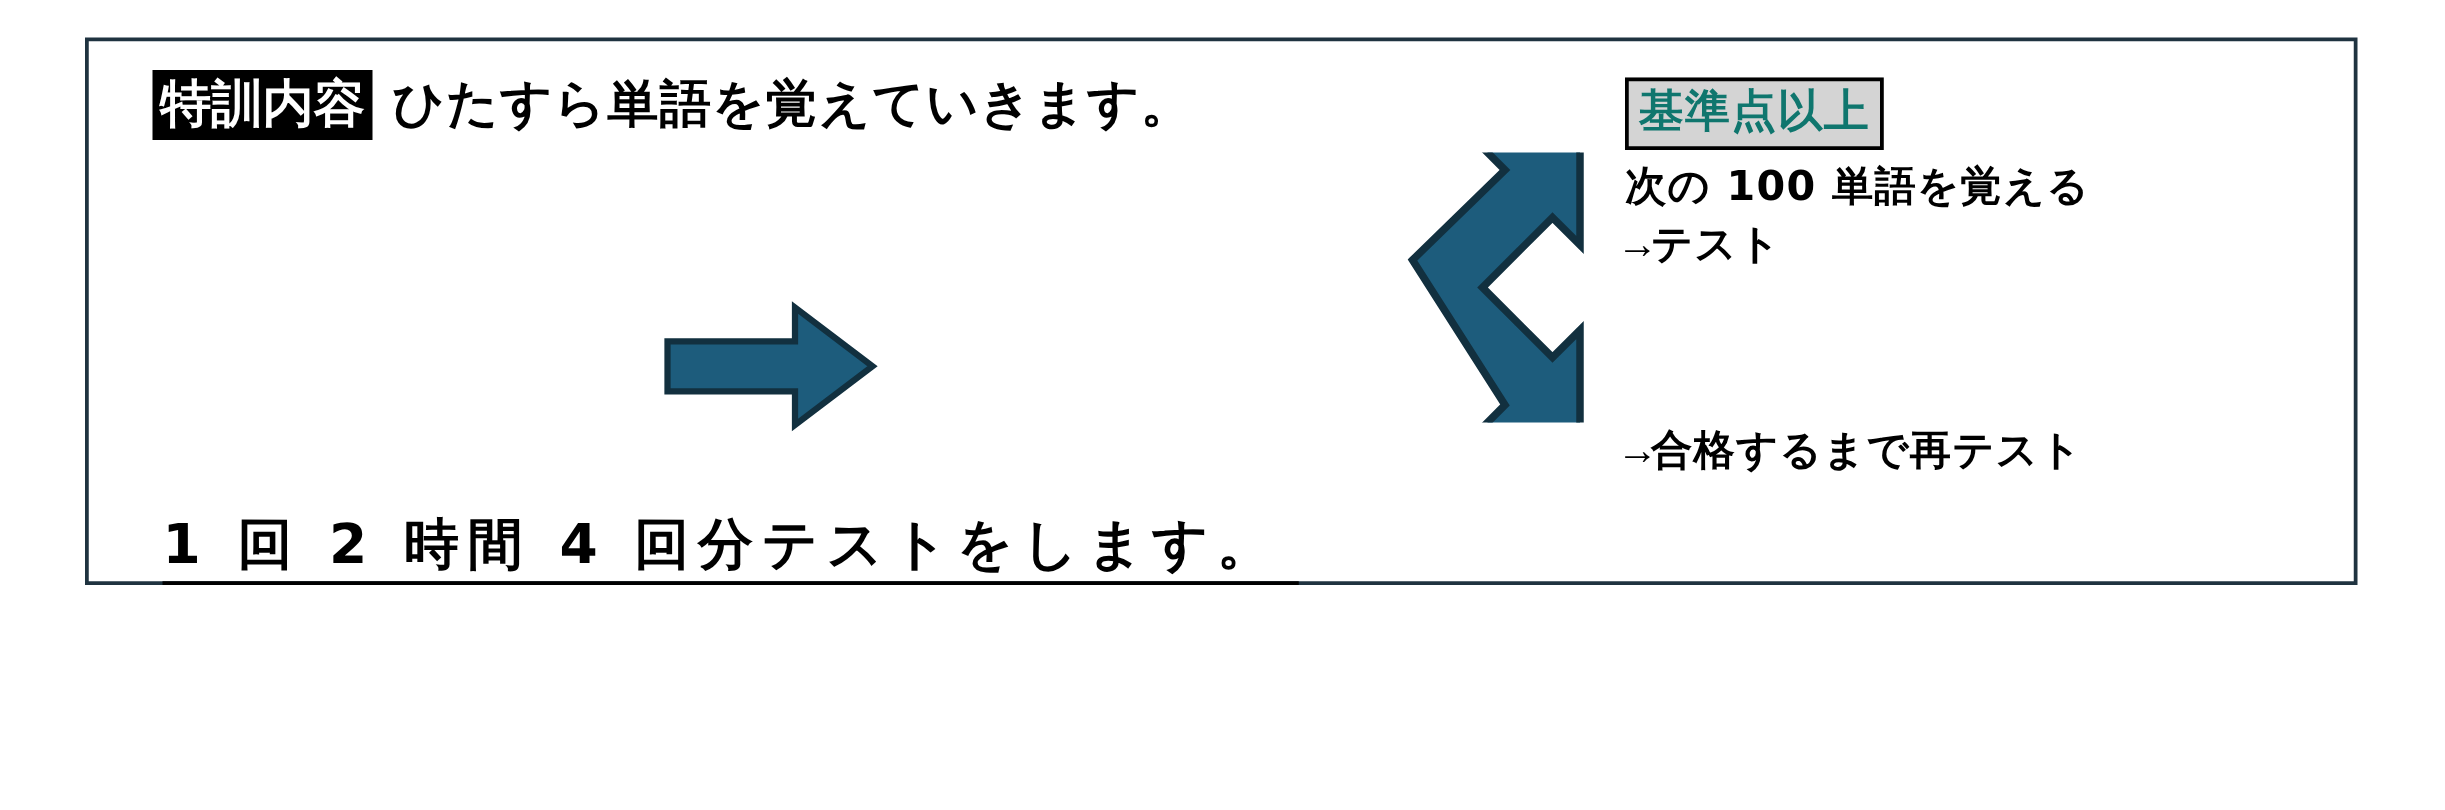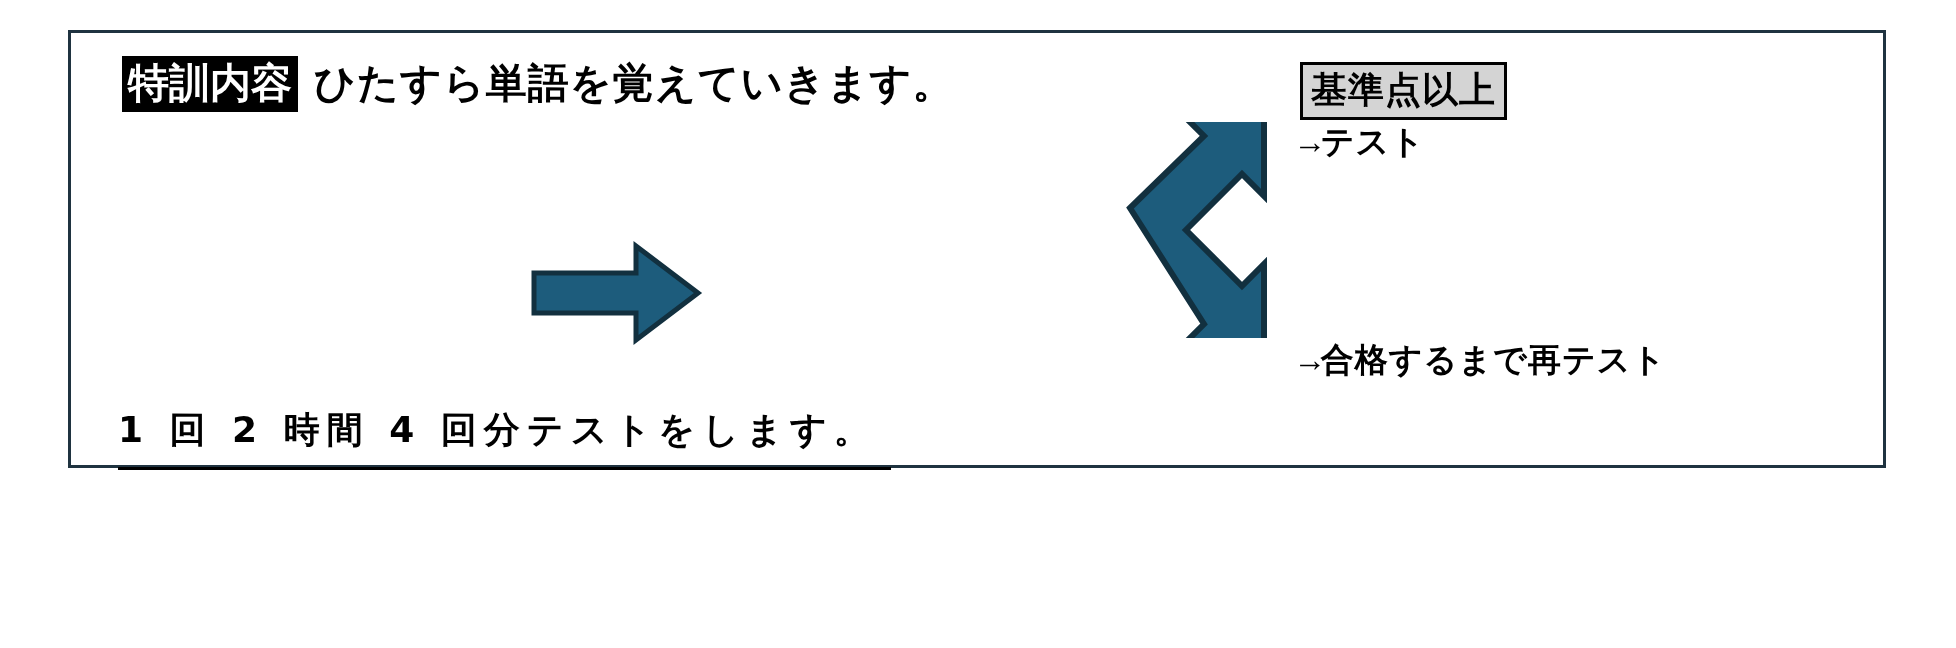--- a/index.html
+++ b/index.html
@@ -117,49 +117,48 @@
     left: 1300px;
   }
   #outcome-pass { top: 62px; }
   #outcome-fail { top: 338px; }
 
   .tag-gray {
     display: inline-block;
     background: #d4d4d4;
     border: 3px solid #000000;
     box-sizing: border-box;
-    color: #000000;
+    color: #0f766e;
     font-size: 36px;
     font-weight: bold;
     line-height: 1.22;
     padding: 3px 8px 5px 8px;
     letter-spacing: 1px;
   }
   .outcome-line {
     font-size: 33px;
     font-weight: bold;
     color: #000000;
     line-height: 1.42;
     letter-spacing: 1px;
     margin-top: 6px;
     white-space: nowrap;
   }
   .outcome-line.second { margin-top: 2px; font-family: Liberation Mono, monospace; }
 
   
   #bottom-note {
     position: absolute;
-    left: 118px;
+    left: 130px;
     top: 406px;
-    font-size: 36px;
+    font-size: 44px;
     font-weight: bold;
     color: #000000;
     letter-spacing: 7px;
     white-space: nowrap;
-    padding-bottom: 12px;
     border-bottom: 3px solid #000000;
     padding-right: 14px;
   }
 </style>
 </head>
 <body>
 
 <div id="canvas">
 
   <div class="frame"></div>
@@ -174,20 +173,21 @@
     <polygon points="6,35 108,35 108,8 170,55 108,102 108,75 6,75" fill="#1d5c7c" stroke="#12303f" stroke-width="5" stroke-linejoin="miter"></polygon>
   </svg>
 
 
   <svg id="arrow-branch" viewBox="0 0 220 216">
     <polygon points="22,108 96,36 74,14 156,14 156,96 134,74 78,130 134,186 156,164 156,246 74,246 96,224" fill="#1d5c7c" stroke="#12303f" stroke-width="6" stroke-linejoin="miter" transform="translate(0,-22)"></polygon>
   </svg>
 
   <div class="outcome" id="outcome-pass">
     <div class="tag-gray">基準点以上</div>
+    <div class="outcome-line">次の 100 単語を覚える</div>
     <div class="outcome-line second">→テスト</div>
   </div>
 
   <div class="outcome" id="outcome-fail">
     <div class="outcome-line second">→合格するまで再テスト</div>
   </div>
 
   <div id="bottom-note">1 回 2 時間 4 回分テストをします。</div>
 
 </div>

